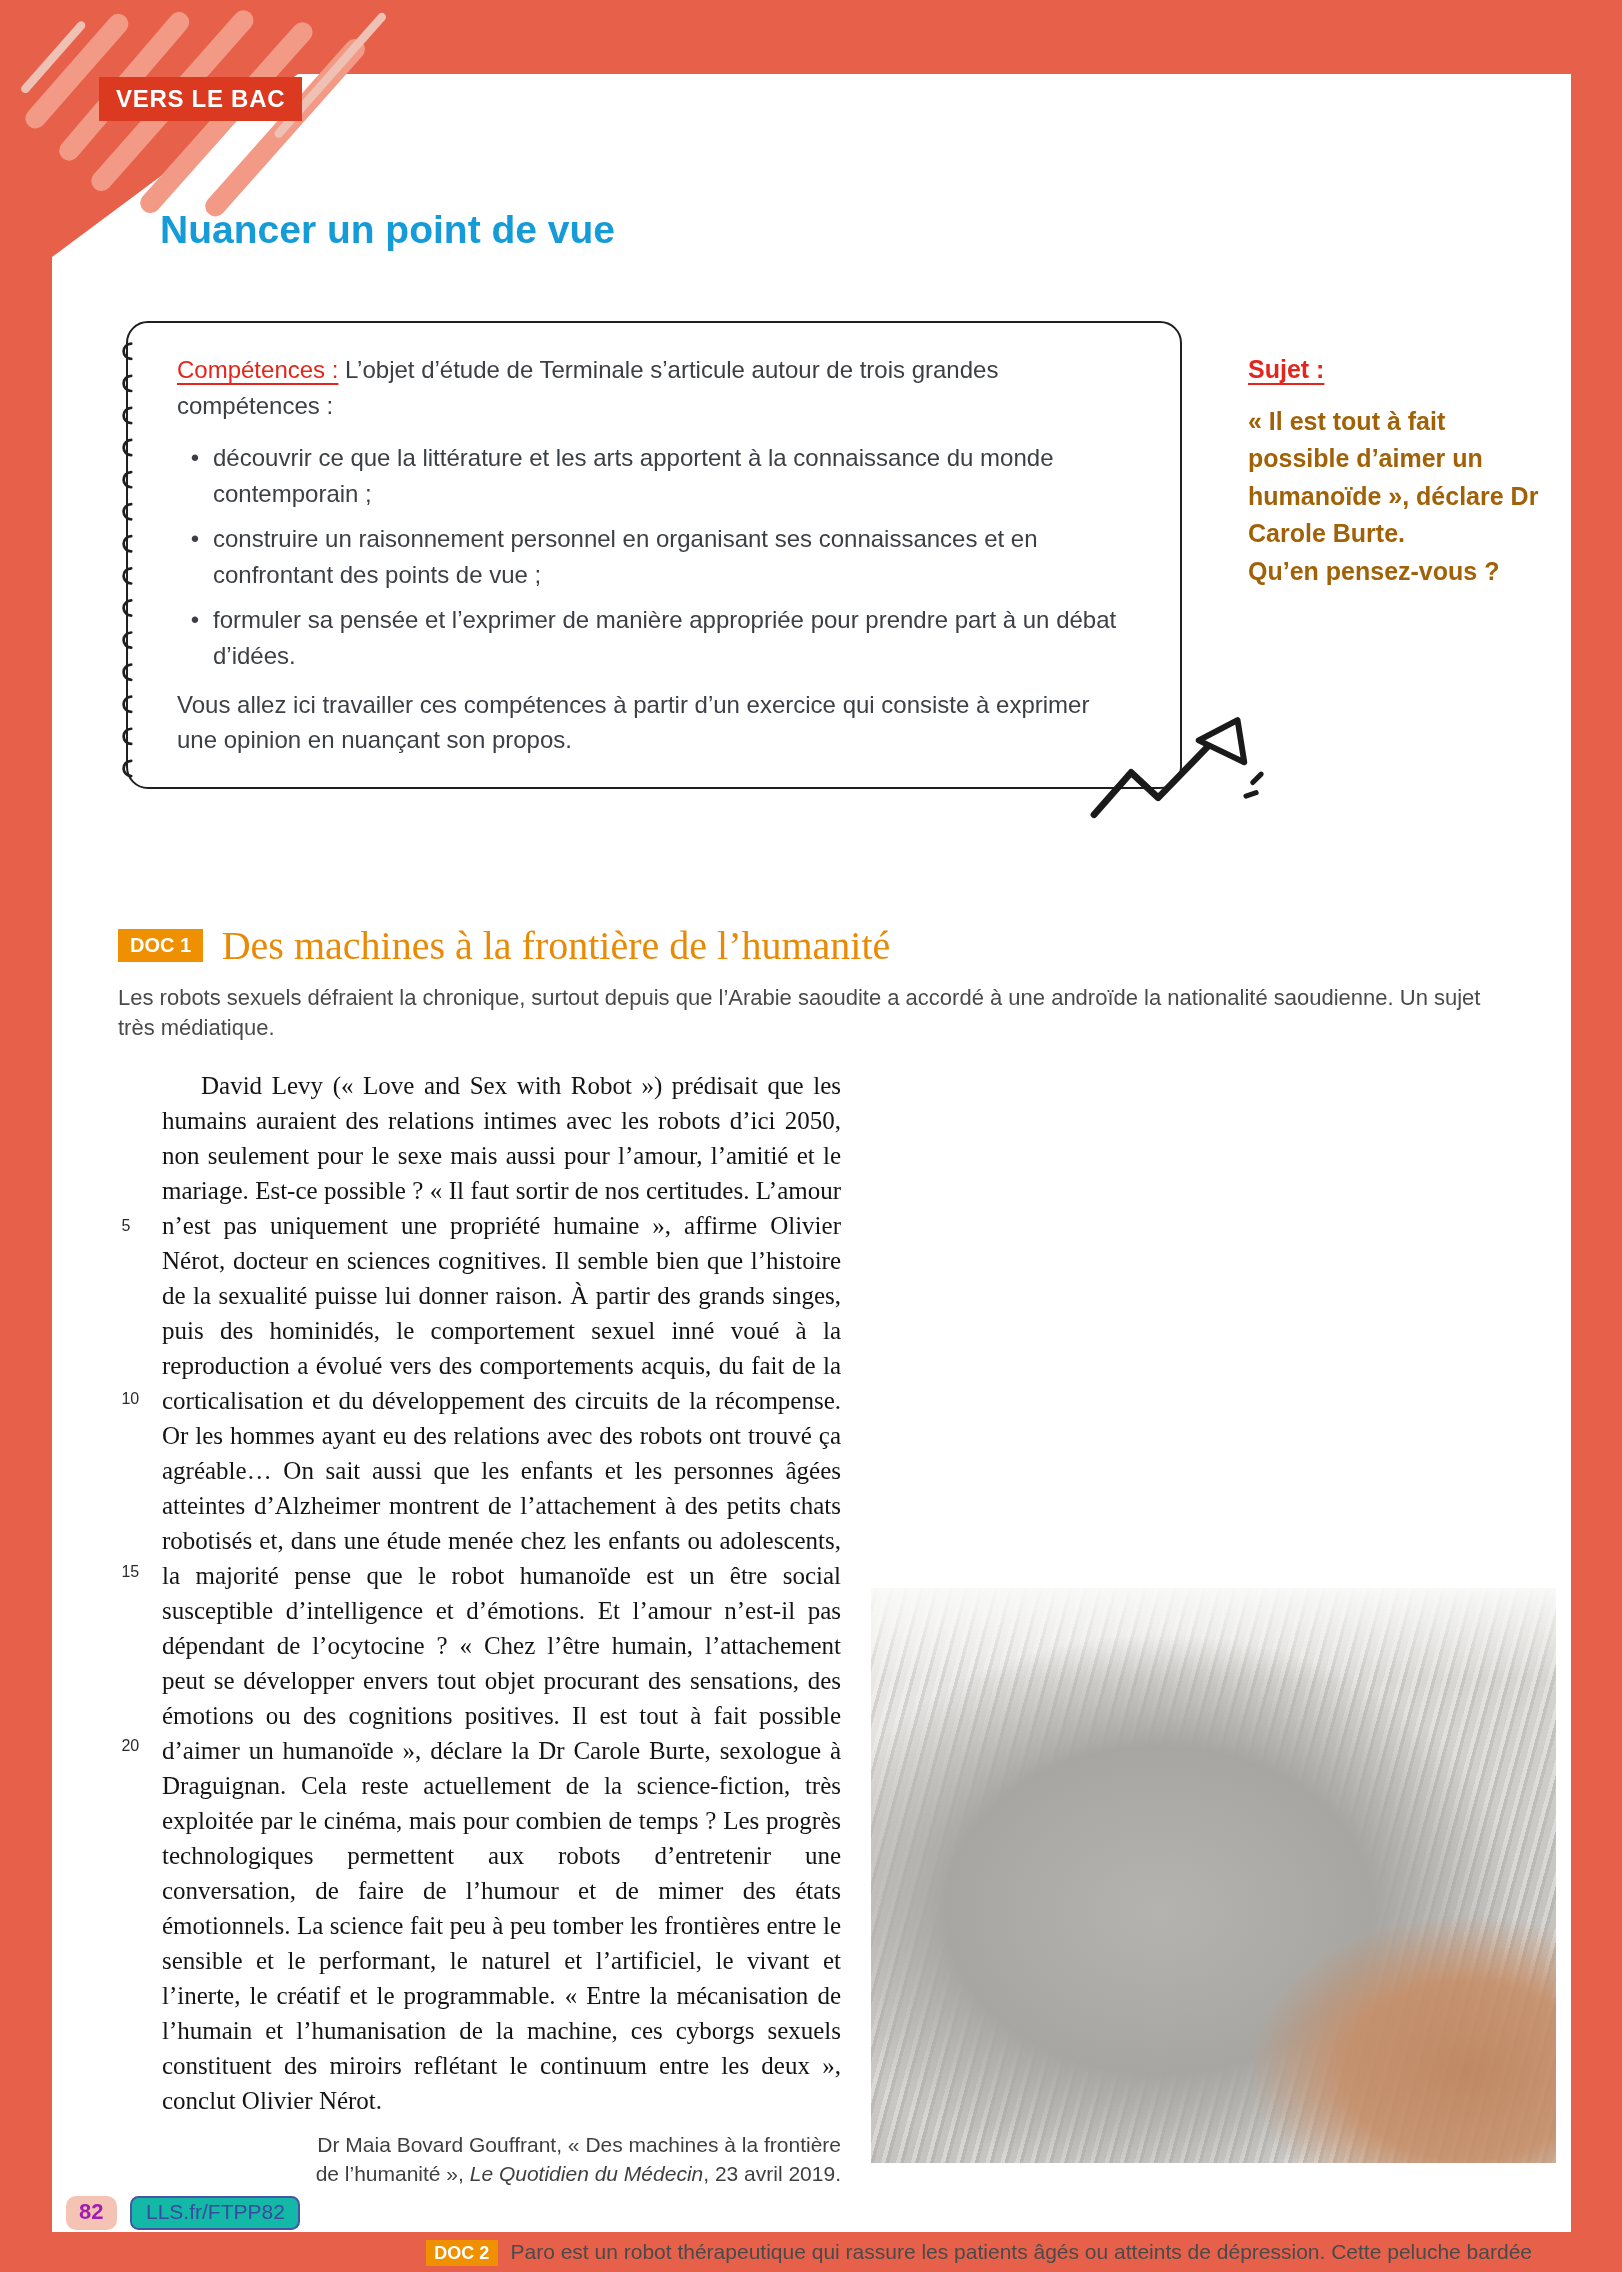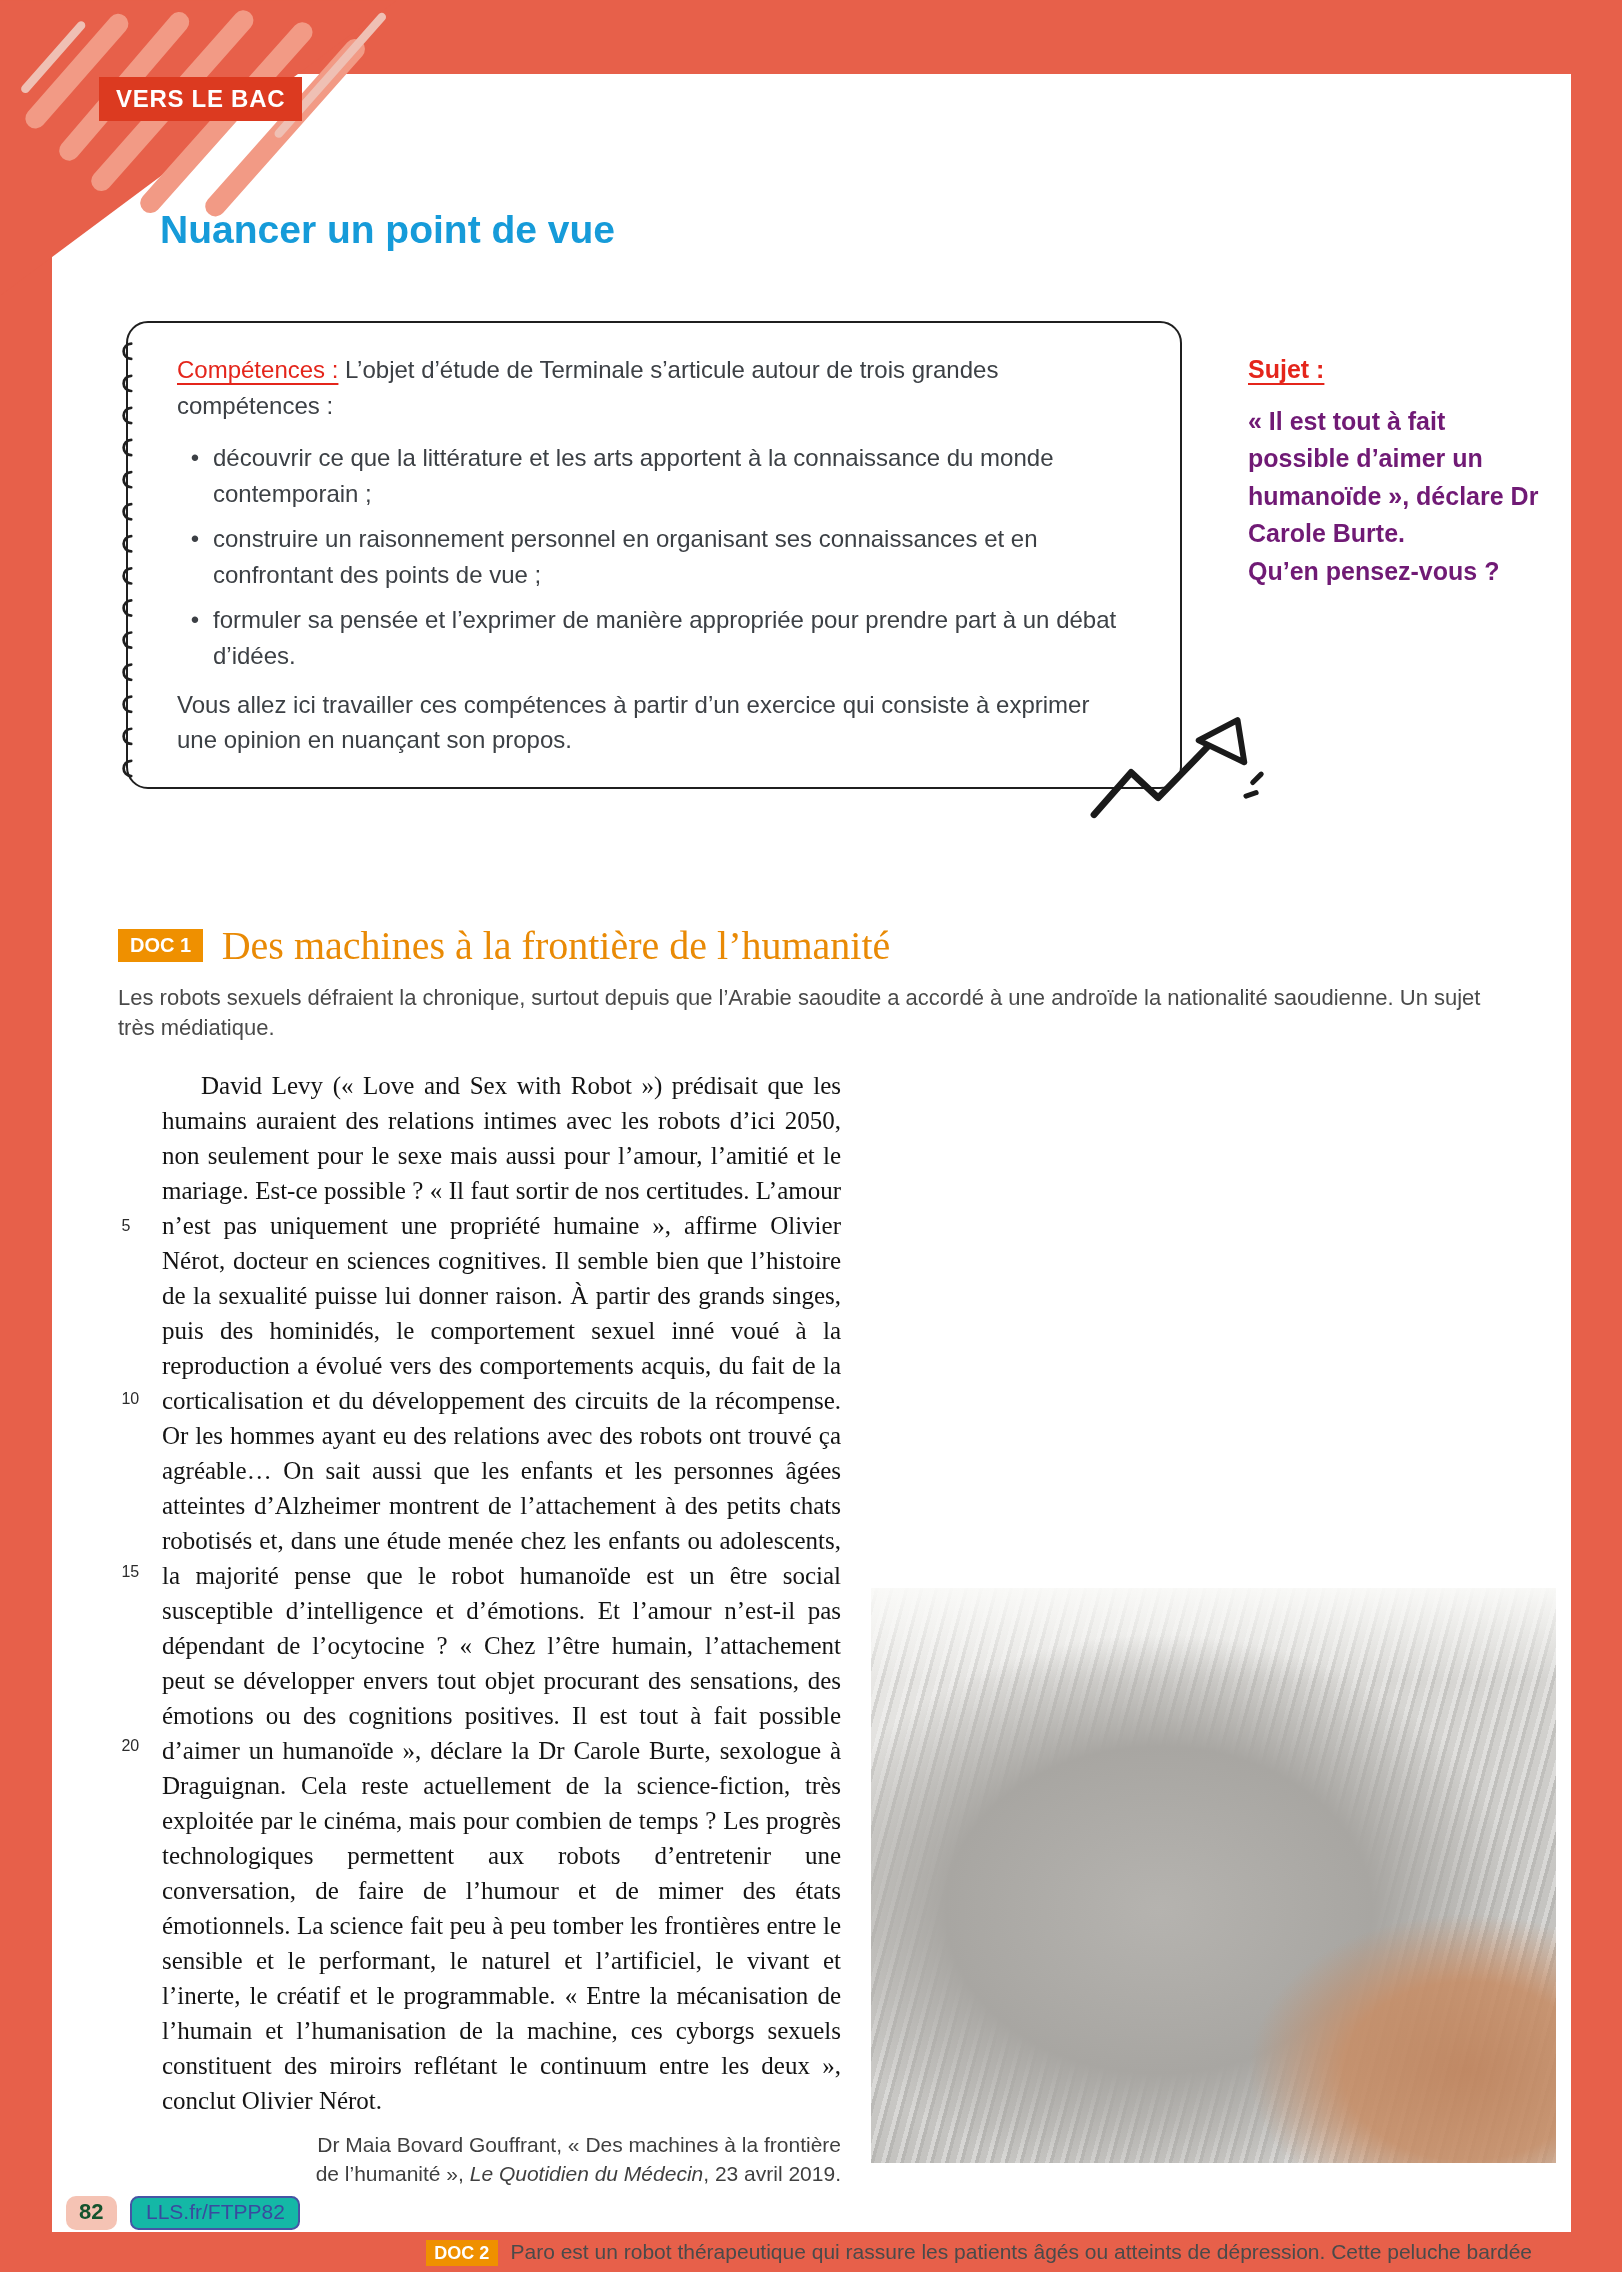--- a/index.html
+++ b/index.html
@@ -84,21 +84,21 @@
     width: 300px;
   }
   .sujet-label {
     font-size: 25px;
     font-weight: bold;
     margin-bottom: 18.6px;
   }
   .sujet-quote, .sujet-question {
     font-size: 25px;
     font-weight: bold;
-    color: #701a75;
+    color: #a16207;
     line-height: 1.5;
   }
   .arrow {
     position: absolute;
     left: 1035px; top: 641px;
     width: 182px; height: 114px;
   }
   
   .doc1 {
     position: absolute;
@@ -190,21 +190,21 @@
   
   .footer {
     position: absolute;
     left: 13.5px; bottom: 1.7px;
     display: flex;
     align-items: center;
     gap: 13.5px;
   }
   .pagenum-chip {
     background: #f5c3b4;
-    color: #14532d;
+    color: #a21caf;
     font-weight: bold;
     font-size: 22px;
     padding: 3.4px 13.5px 5px 13.5px;
     border-radius: 10px;
   }
   .lls-badge {
     background: #14b8a6;
     border: 2.5px solid #4655a5;
     border-radius: 8.5px;
     color: #3a4a9e;

